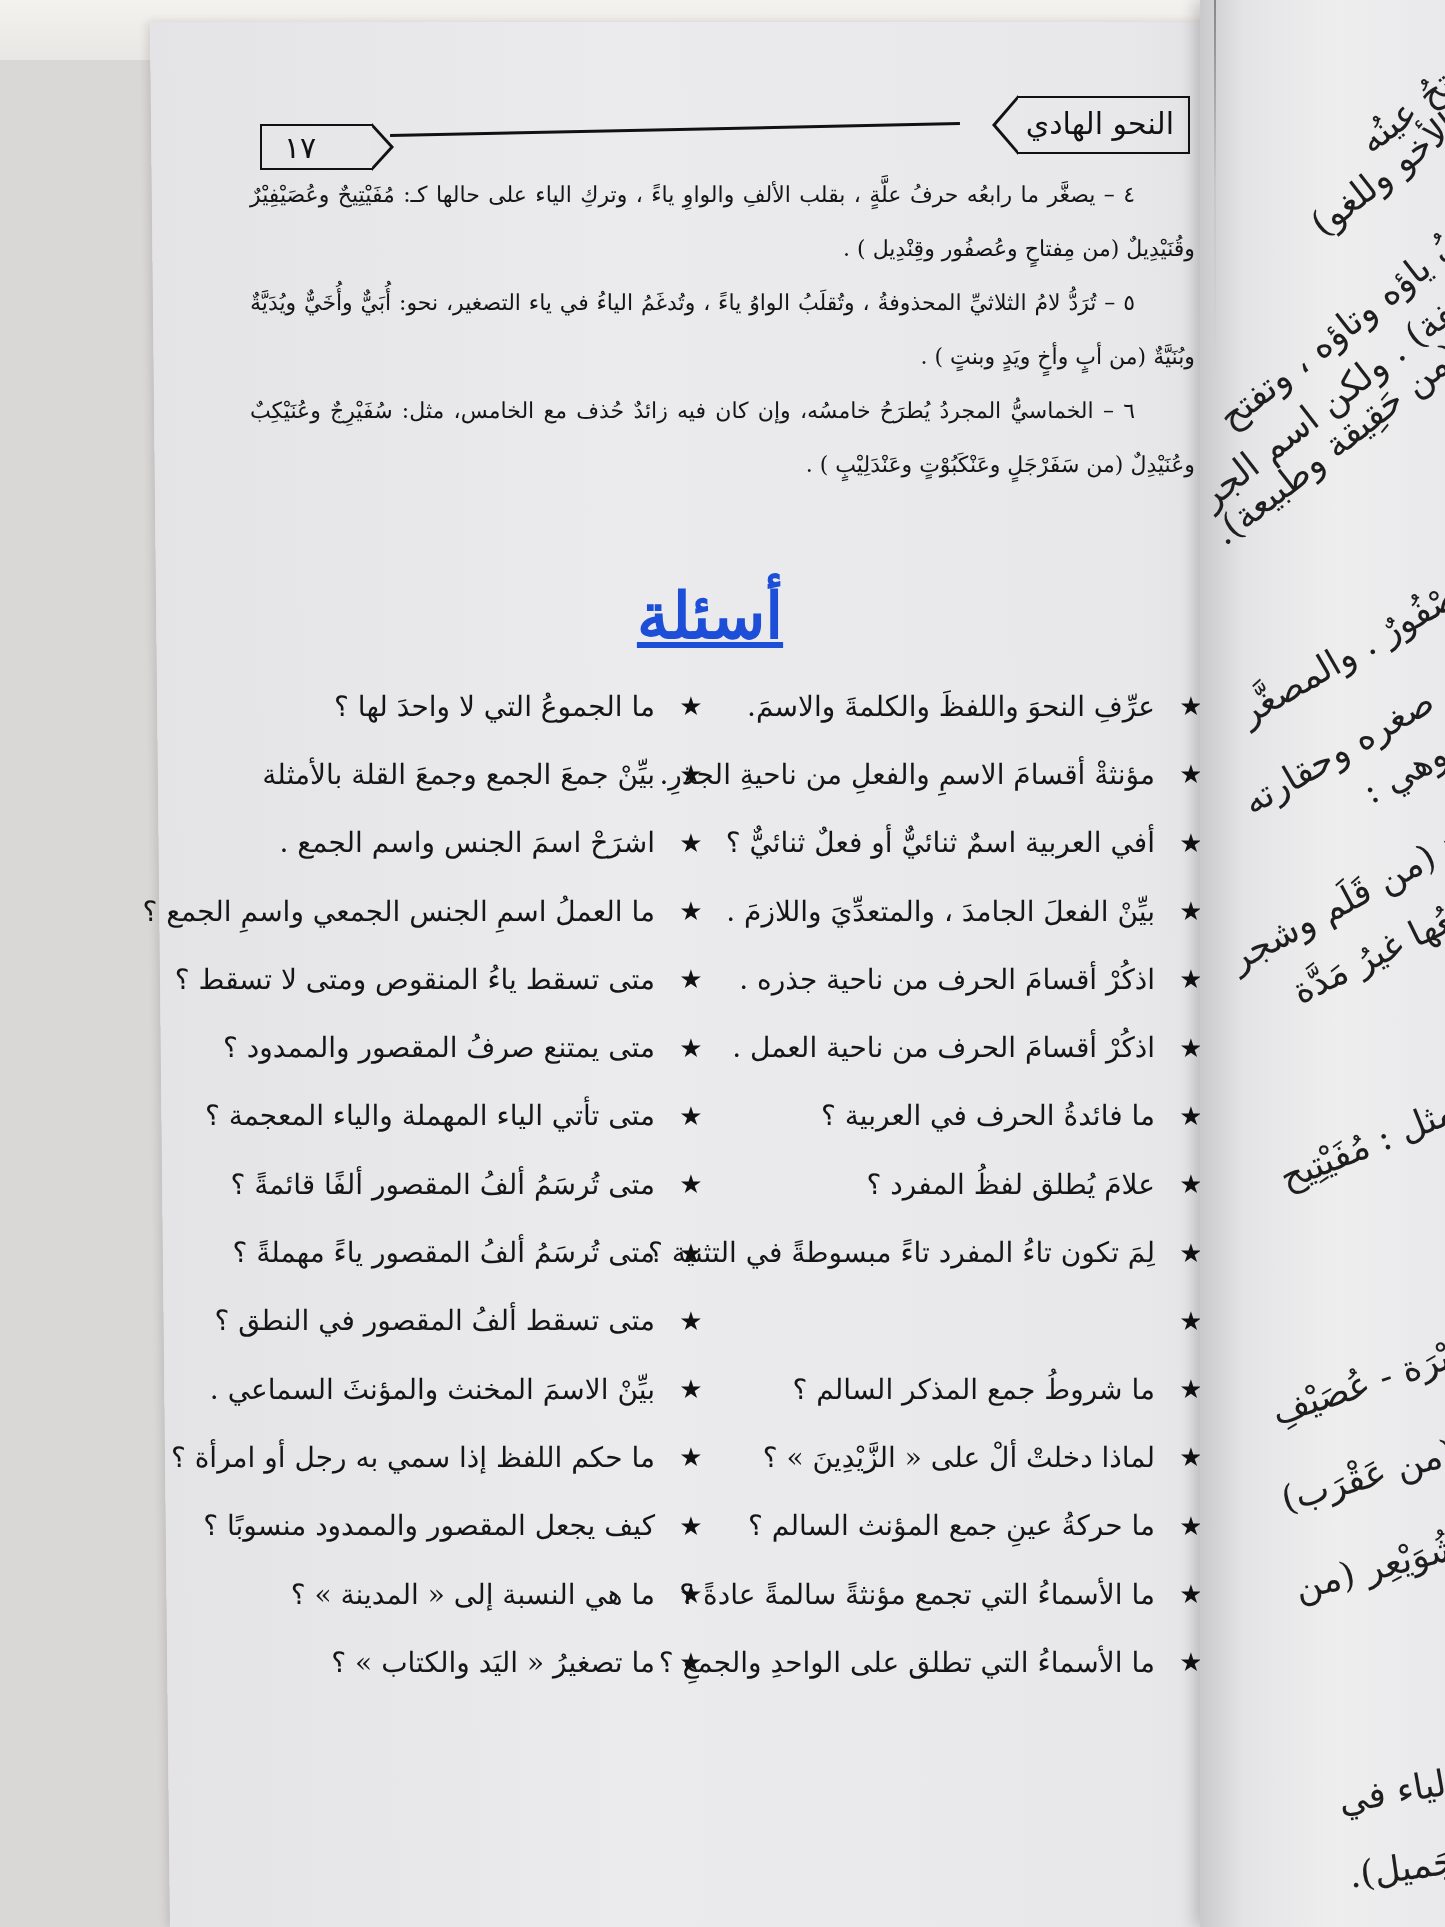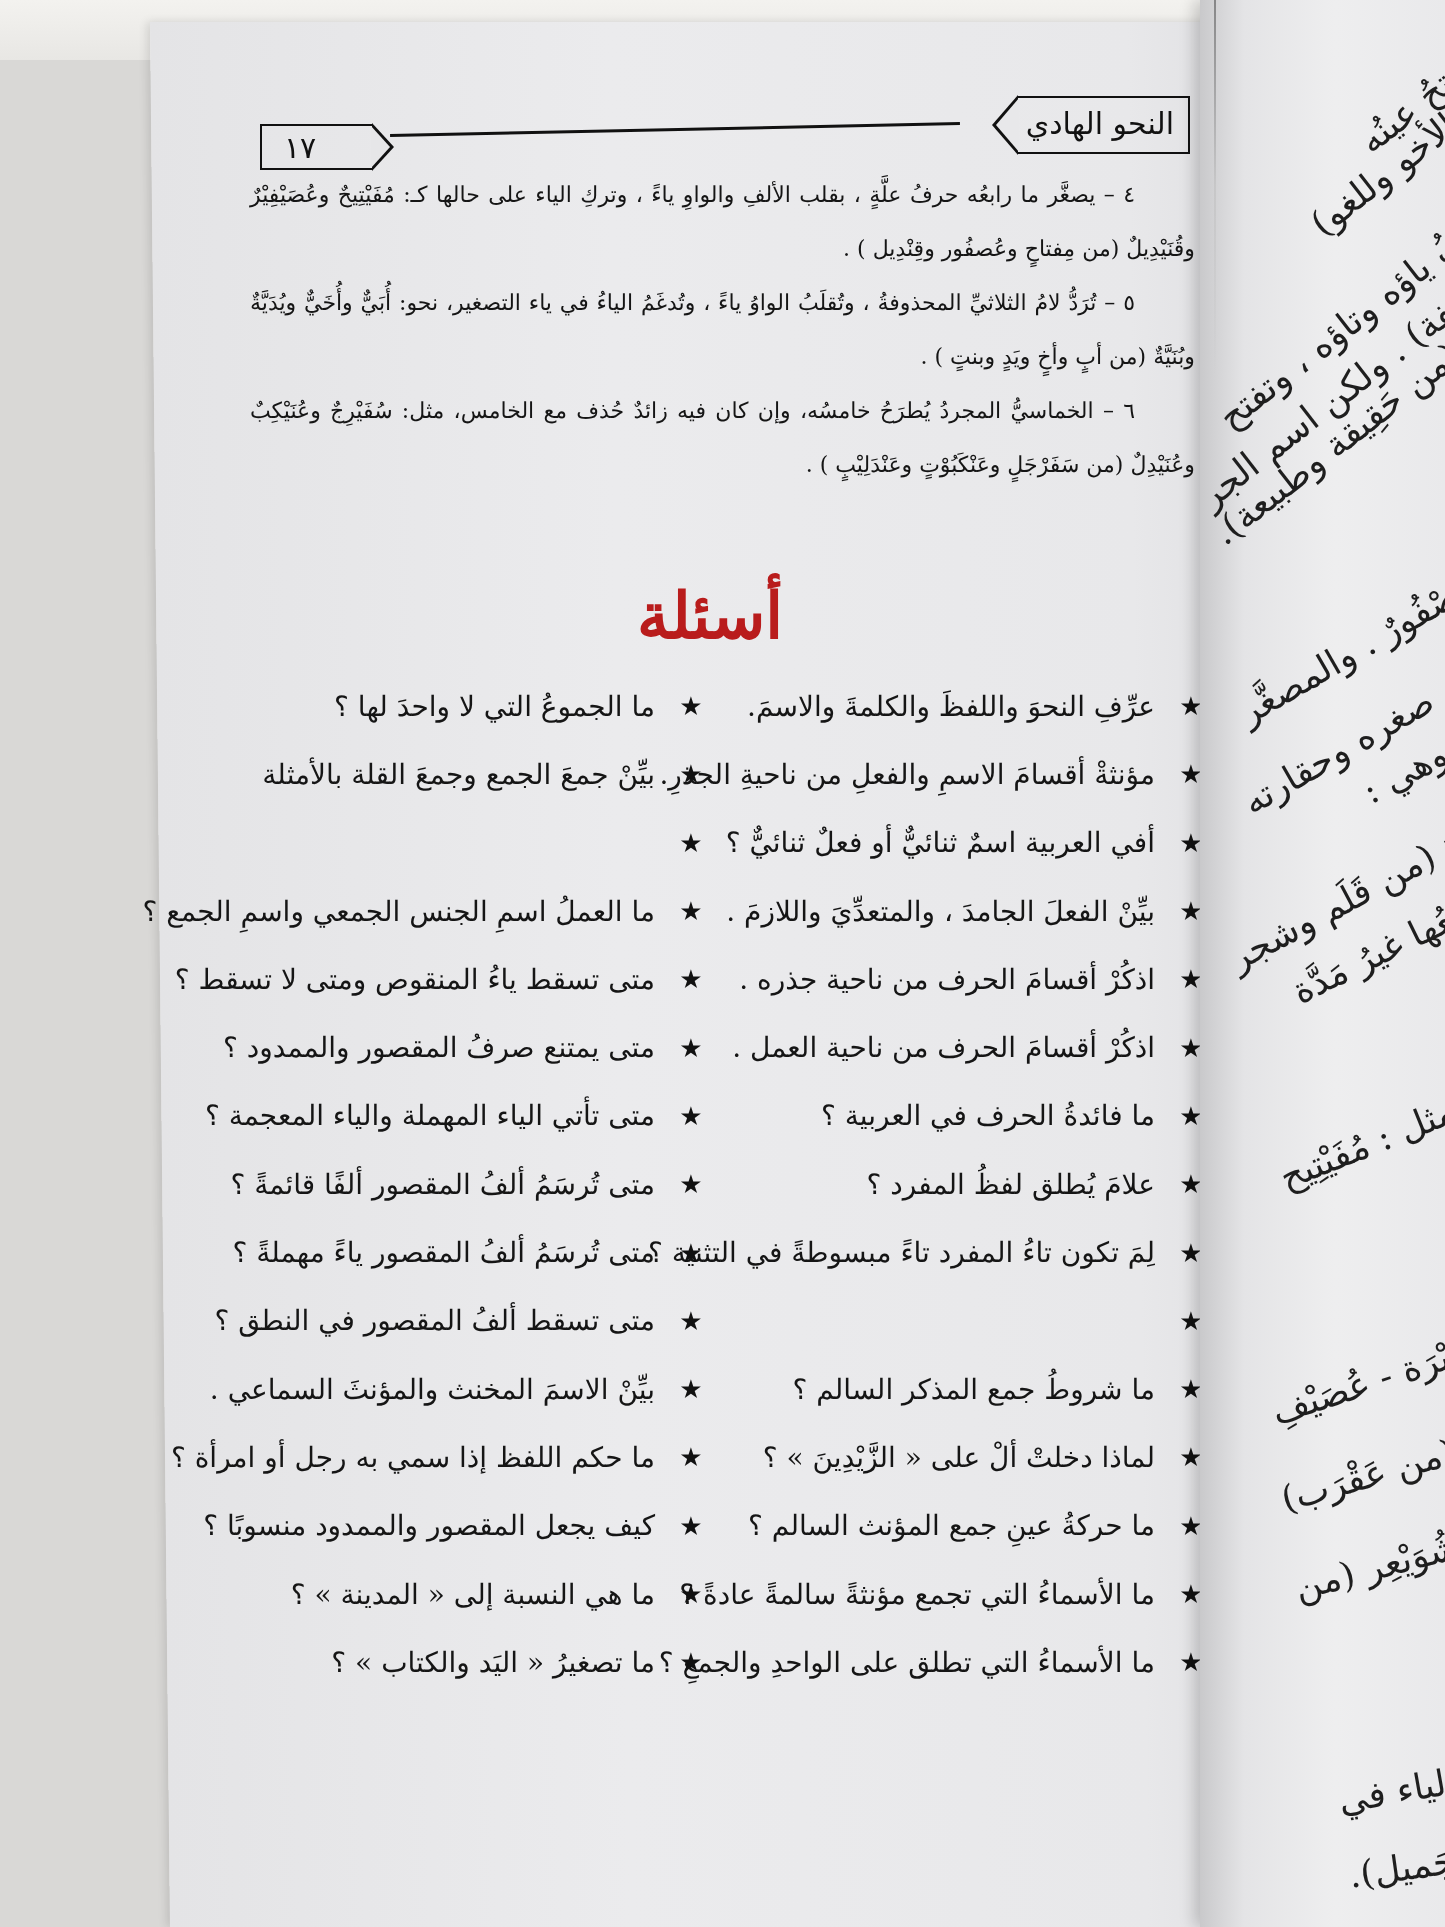--- a/index.html
+++ b/index.html
@@ -85,22 +85,23 @@
   .body-text {
     position:absolute; left:250px; top:168px; width:945px;
     direction:rtl; text-align:justify; color:#151515;
     font-size:22px; line-height:54px;
   }
   .rule-para { margin:0; text-indent:60px; }
   .rule-para .num { font-family:"DejaVu Sans", sans-serif; }
 
   .questions-title {
     position:absolute; left:560px; top:578px; width:300px; text-align:center;
-    font-size:64px; font-weight:bold; color:#b91c1c; direction:rtl;
+    font-size:64px; font-weight:bold; color:#1d4ed8; direction:rtl;
     letter-spacing:4px;
+    text-decoration:underline;
   }
 
   .q-col {
     position:absolute; top:672px; direction:rtl; color:#151515;
     font-size:28px;
   }
   .q-col.right { left:640px; width:565px; }
   .q-col.left { left:200px; width:505px; }
   .q-item {
     height:68.3px; display:flex; align-items:center; white-space:nowrap;
@@ -215,20 +216,21 @@
   <div class="q-item">
       <span class="star">★</span>
       <span class="q-text">ما الجموعُ التي لا واحدَ لها ؟</span>
     </div>
   <div class="q-item">
       <span class="star">★</span>
       <span class="q-text">بيِّنْ جمعَ الجمع وجمعَ القلة بالأمثلة</span>
     </div>
   <div class="q-item">
       <span class="star">★</span>
+      <span class="q-text">اشرَحْ اسمَ الجنس واسم الجمع .</span>
     </div>
   <div class="q-item">
       <span class="star">★</span>
       <span class="q-text">ما العملُ اسمِ الجنس الجمعي واسمِ الجمع ؟</span>
     </div>
   <div class="q-item">
       <span class="star">★</span>
       <span class="q-text">متى تسقط ياءُ المنقوص ومتى لا تسقط ؟</span>
     </div>
   <div class="q-item">

